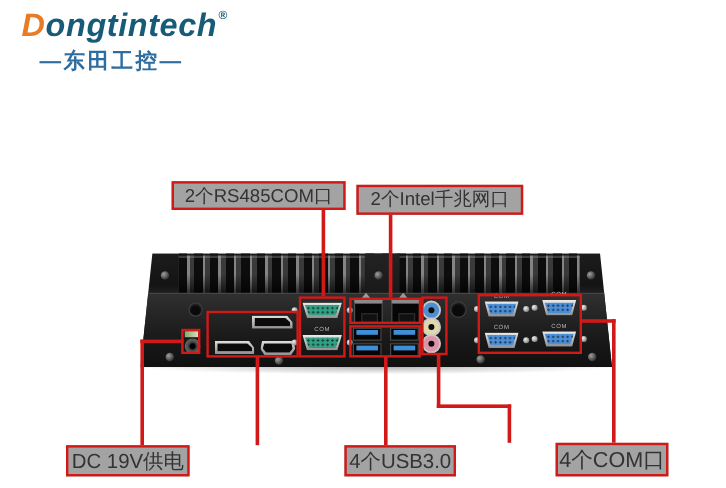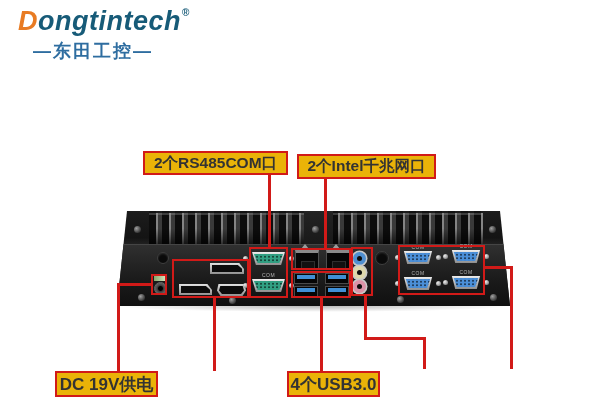--- a/index.html
+++ b/index.html
@@ -77,22 +77,22 @@
   .slotport.hdmi,.slotport.hdmi .pin{ clip-path:polygon(5% 0,95% 0,100% 55%,88% 100%,12% 100%,0 55%); }
 
   
   .pwr-label{ position:absolute; width:12px; height:5px; background:linear-gradient(90deg,#86a96b,#d7e6c2); }
   .pwr-jack{ position:absolute; width:13px; height:13px; border-radius:50%; border:1px solid #6a6a6a;
       background:radial-gradient(circle,#000 2px,#3a3a3a 3px,#5d5d5d 5px,#222 6.5px); }
 
   
   .rbox{ position:absolute; border:2px solid var(--red); z-index:4; }
   .rline{ position:absolute; background:var(--red); z-index:4; }
-  .callout{ position:absolute; border:2px solid var(--red); background:#eab308; color:#333;
-      display:flex; align-items:center; justify-content:center; white-space:nowrap; z-index:5;font-weight:bold; }
+  .callout{ position:absolute; border:2px solid var(--red); background:#a3a3a3; color:#333;
+      display:flex; align-items:center; justify-content:center; white-space:nowrap; z-index:5; }
 </style>
 </head>
 <body>
 
 <div class="stage">
 
   <div class="logo">
     <div class="brand"><span class="d">D</span><span class="rest">ongtintech</span><sup>®</sup></div>
     <div class="brand-cn">—东田工控—</div>
   </div>
@@ -193,14 +193,15 @@
   <div class="rline" style="left:364px;top:295px;width:3px;height:45px;"></div>
   <div class="rline" style="left:364px;top:337px;width:62px;height:3px;"></div>
   <div class="rline" style="left:423px;top:337px;width:3px;height:32px;"></div>
   <div class="rline" style="left:485px;top:266px;width:28px;height:3px;"></div>
   <div class="rline" style="left:510px;top:266px;width:3px;height:103px;"></div>
 
   <div class="callout" style="left:143px;top:151px;width:145px;height:24px;font-size:15.5px;">2个RS485COM口</div>
   <div class="callout" style="left:297px;top:154px;width:139px;height:25px;font-size:15.5px;">2个Intel千兆网口</div>
   <div class="callout" style="left:55px;top:371px;width:103px;height:26px;font-size:17px;">DC 19V供电</div>
   <div class="callout" style="left:287px;top:371px;width:93px;height:26px;font-size:17px;">4个USB3.0</div>
+  <div class="callout" style="left:463px;top:369px;width:94px;height:28px;font-size:18px;">4个COM口</div>
 
 </div>
 
 </body></html>

